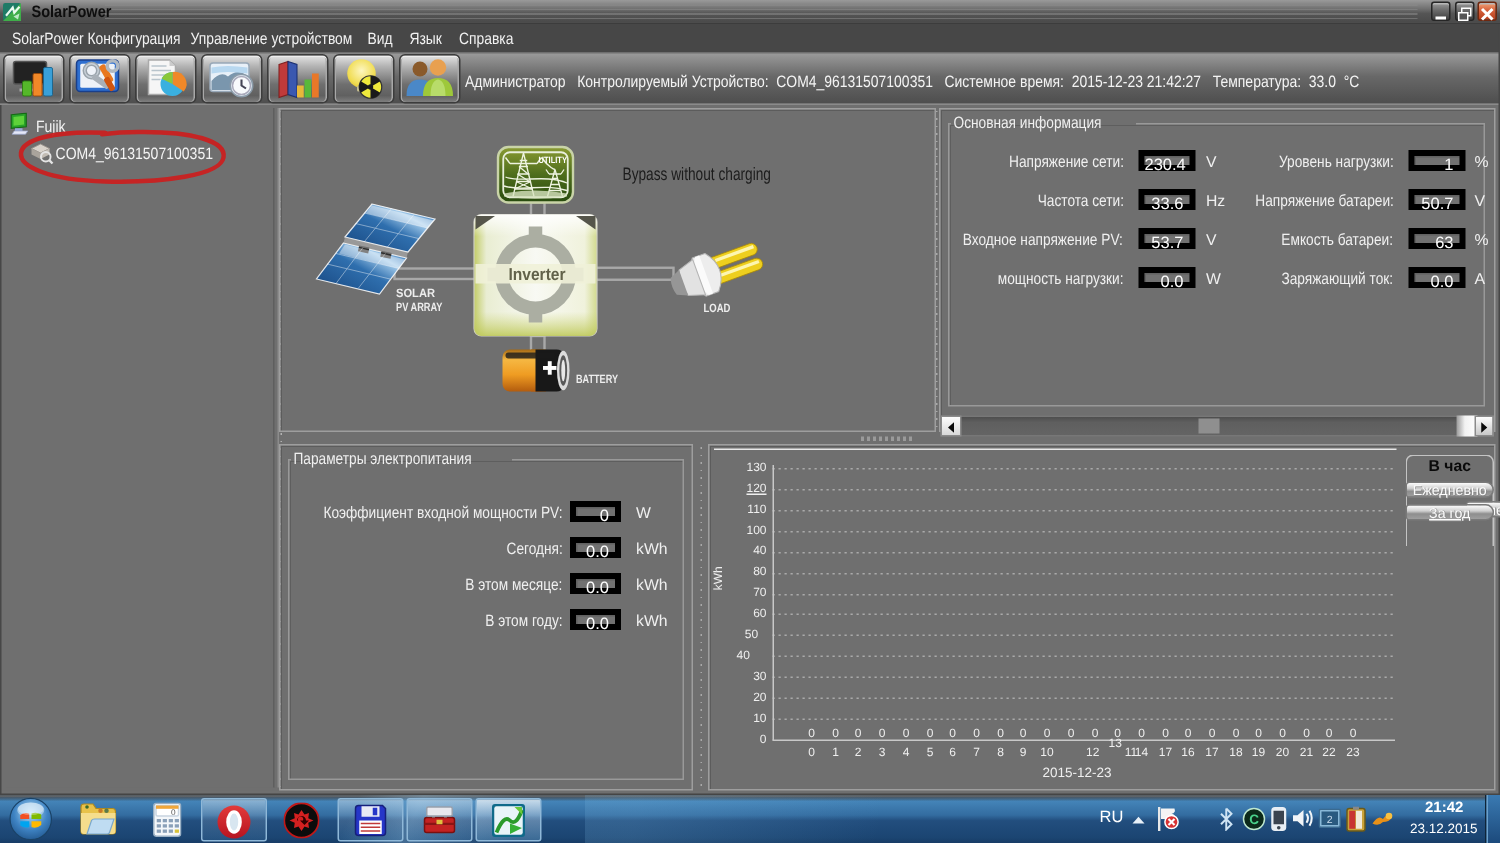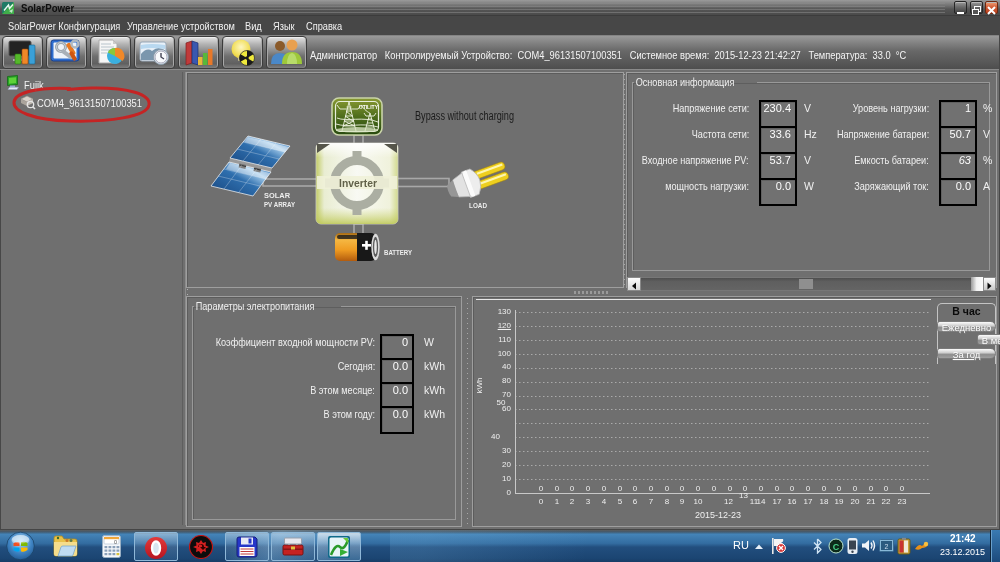--- a/index.html
+++ b/index.html
@@ -24,21 +24,21 @@
 .tbtn { top:1px; width:41px; height:33px; border-radius:4px;
   background:linear-gradient(#e4e4e4,#b2b2b2 24%,#6f6f6f 62%,#606060 86%,#7e7e7e);
   border:1px solid #3c3c3c; box-shadow:inset 0 1px 0 #eeeeee, inset 1px 0 0 #a8a8a8, inset -1px 0 0 #a8a8a8; }
 #toolinfo { left:310px; top:12px; color:#f4f4f4; font-size:11px; white-space:pre; transform:scaleX(0.845); transform-origin:0 0; }
 
 #client { left:0; top:70px; width:1000px; height:457px; background:#6f6f6f; }
 .panel { border:1px solid #9e9e9e; box-shadow:inset 1px 1px 0 #5c5c5c; }
 fieldset.grp { position:absolute; border:1px solid #999; box-shadow:1px 1px 0 #5e5e5e inset; }
 fieldset.grp legend { color:#f0f0f0; font-size:11px; margin-left:1px; padding:0 2px; transform:scaleX(0.83); transform-origin:0 50%; white-space:nowrap; }
 .lbl { position:absolute; color:#f0f0f0; font-size:11px; transform:scaleX(0.83); transform-origin:100% 50%; white-space:nowrap; }
-.box { position:absolute; height:28px; background:#717171; border:2px solid #000000;
+.box { position:absolute; height:14px; background:#717171; border:4px solid #000000;
   box-shadow:inset 1px 1px 0 #616161; color:#fdfdfd; font-size:11px; text-align:right; padding-right:4px; line-height:13px;}
 .unit { position:absolute; color:#f0f0f0; font-size:10.5px; }
 
 .chartnum { position:absolute; color:#efefef; font-size:8px; }
 .sidebtn { position:absolute; left:937px; width:59px; height:11px; border-radius:3px 6px 6px 3px;
   background:linear-gradient(#fcfcfc,#d0d0d0 40%,#8e8e8e 62%,#9e9e9e); color:#fcfcfc; font-size:9.5px; text-align:center;
   line-height:11px; text-shadow:0.5px 0.5px 0 #888; border:1px solid #7a7a7a;}
 
 #taskbar { left:0; top:530px; width:1000px; height:32px;
   background:linear-gradient(#0e1c2a,#4484b8 10%, #336ca0 40%, #224e7e 52%, #1b4572 88%, #173c66);
@@ -203,21 +203,21 @@
 <div class="lbl" style="right:251px;top:128px;">Частота сети:</div>
 <div class="box" style="left:759px;top:126px;width:38px;">33.6</div>
 <div class="unit" style="left:804px;top:128px;">Hz</div>
 <div class="lbl" style="right:71px;top:128px;">Напряжение батареи:</div>
 <div class="box" style="left:939px;top:126px;width:38px;">50.7</div>
 <div class="unit" style="left:983px;top:128px;">V</div>
 <div class="lbl" style="right:251px;top:154px;">Входное напряжение PV:</div>
 <div class="box" style="left:759px;top:152px;width:38px;">53.7</div>
 <div class="unit" style="left:804px;top:154px;">V</div>
 <div class="lbl" style="right:71px;top:154px;">Емкость батареи:</div>
-<div class="box" style="left:939px;top:152px;width:38px;font-style:italic;">63</div>
+<div class="box" style="left:939px;top:152px;width:38px;">63</div>
 <div class="unit" style="left:983px;top:154px;">%</div>
 <div class="lbl" style="right:251px;top:180px;">мощность нагрузки:</div>
 <div class="box" style="left:759px;top:178px;width:38px;">0.0</div>
 <div class="unit" style="left:804px;top:180px;">W</div>
 <div class="lbl" style="right:71px;top:180px;">Заряжающий ток:</div>
 <div class="box" style="left:939px;top:178px;width:38px;">0.0</div>
 <div class="unit" style="left:983px;top:180px;">A</div>
 
 <div class="abs" style="left:627px;top:277px;width:369px;height:14px;background:linear-gradient(#4e4e4e,#5f5f5f 30%,#646464);border:1px solid #777;"></div>
 <div class="abs" style="left:971px;top:277px;width:14px;height:14px;background:linear-gradient(90deg,#9a9a9a,#f2f2f2 40%,#ffffff);"></div>
@@ -271,21 +271,21 @@
 <div class="abs chartnum" style="left:471px;top:381px;transform:rotate(-90deg);transform-origin:center;">kWh</div>
 <div id="ylabels">
 <div class="abs chartnum" style="left:491px;top:307px;width:20px;text-align:right;">130</div>
 <div class="abs chartnum" style="left:491px;top:321px;width:20px;text-align:right;text-decoration:underline;">120</div>
 <div class="abs chartnum" style="left:491px;top:335px;width:20px;text-align:right;">110</div>
 <div class="abs chartnum" style="left:491px;top:349px;width:20px;text-align:right;">100</div>
 <div class="abs chartnum" style="left:491px;top:362px;width:20px;text-align:right;">40</div>
 <div class="abs chartnum" style="left:491px;top:376px;width:20px;text-align:right;">80</div>
 <div class="abs chartnum" style="left:491px;top:390px;width:20px;text-align:right;">70</div>
 <div class="abs chartnum" style="left:491px;top:404px;width:20px;text-align:right;">60</div>
-<div class="abs chartnum" style="left:491px;top:398px;width:20px;text-align:center;">50</div>
+<div class="abs chartnum" style="left:491px;top:418px;width:20px;text-align:center;">50</div>
 <div class="abs chartnum" style="left:491px;top:432px;width:20px;">40</div>
 <div class="abs chartnum" style="left:491px;top:446px;width:20px;text-align:right;">30</div>
 <div class="abs chartnum" style="left:491px;top:460px;width:20px;text-align:right;">20</div>
 <div class="abs chartnum" style="left:491px;top:474px;width:20px;text-align:right;">10</div>
 <div class="abs chartnum" style="left:491px;top:488px;width:20px;text-align:right;">0</div>
 </div>
 <div id="xlabels">
 <div class="abs chartnum" style="left:535px;top:484px;width:12px;text-align:center;">0</div>
 <div class="abs chartnum" style="left:551px;top:484px;width:12px;text-align:center;">0</div>
 <div class="abs chartnum" style="left:566px;top:484px;width:12px;text-align:center;">0</div>
@@ -334,21 +334,21 @@
 <div class="abs chartnum" style="left:865px;top:497px;width:12px;text-align:center;">21</div>
 <div class="abs chartnum" style="left:880px;top:497px;width:12px;text-align:center;">22</div>
 <div class="abs chartnum" style="left:896px;top:497px;width:12px;text-align:center;">23</div>
 </div>
 <div class="abs" style="left:695px;top:510px;color:#efefef;font-size:9px;">2015-12-23</div>
 
 <div class="abs" style="left:937px;top:303px;width:59px;height:61px;border:1px solid #c4c4c4;border-bottom:none;border-radius:5px 5px 0 0;"></div>
 <div class="abs" style="left:937px;top:305px;width:59px;color:#0a0a0a;font-weight:bold;font-size:10.5px;text-align:center;">В час</div>
 <div class="sidebtn" style="top:321px;">Ежедневно</div>
 <div class="sidebtn" style="top:334px;margin-left:40px;">В месяц на</div>
-<div class="sidebtn" style="top:348px;text-decoration:underline;">За год</div>
+<div class="sidebtn" style="top:336px;text-decoration:underline;">За год</div>
 
 <svg class="abs" style="left:186px;top:72px;" width="438" height="216" viewBox="0 0 438 216">
   <defs>
     <linearGradient id="invbg" x1="0" y1="0" x2="1" y2="0">
       <stop offset="0" stop-color="#c2cc66"></stop>
         <stop offset="0.1" stop-color="#e9edd2"></stop>
       <stop offset="0.5" stop-color="#f8f9f3"></stop>
         <stop offset="0.9" stop-color="#f0f2dc"></stop>
         <stop offset="1" stop-color="#d2da8e"></stop>
     </linearGradient>

